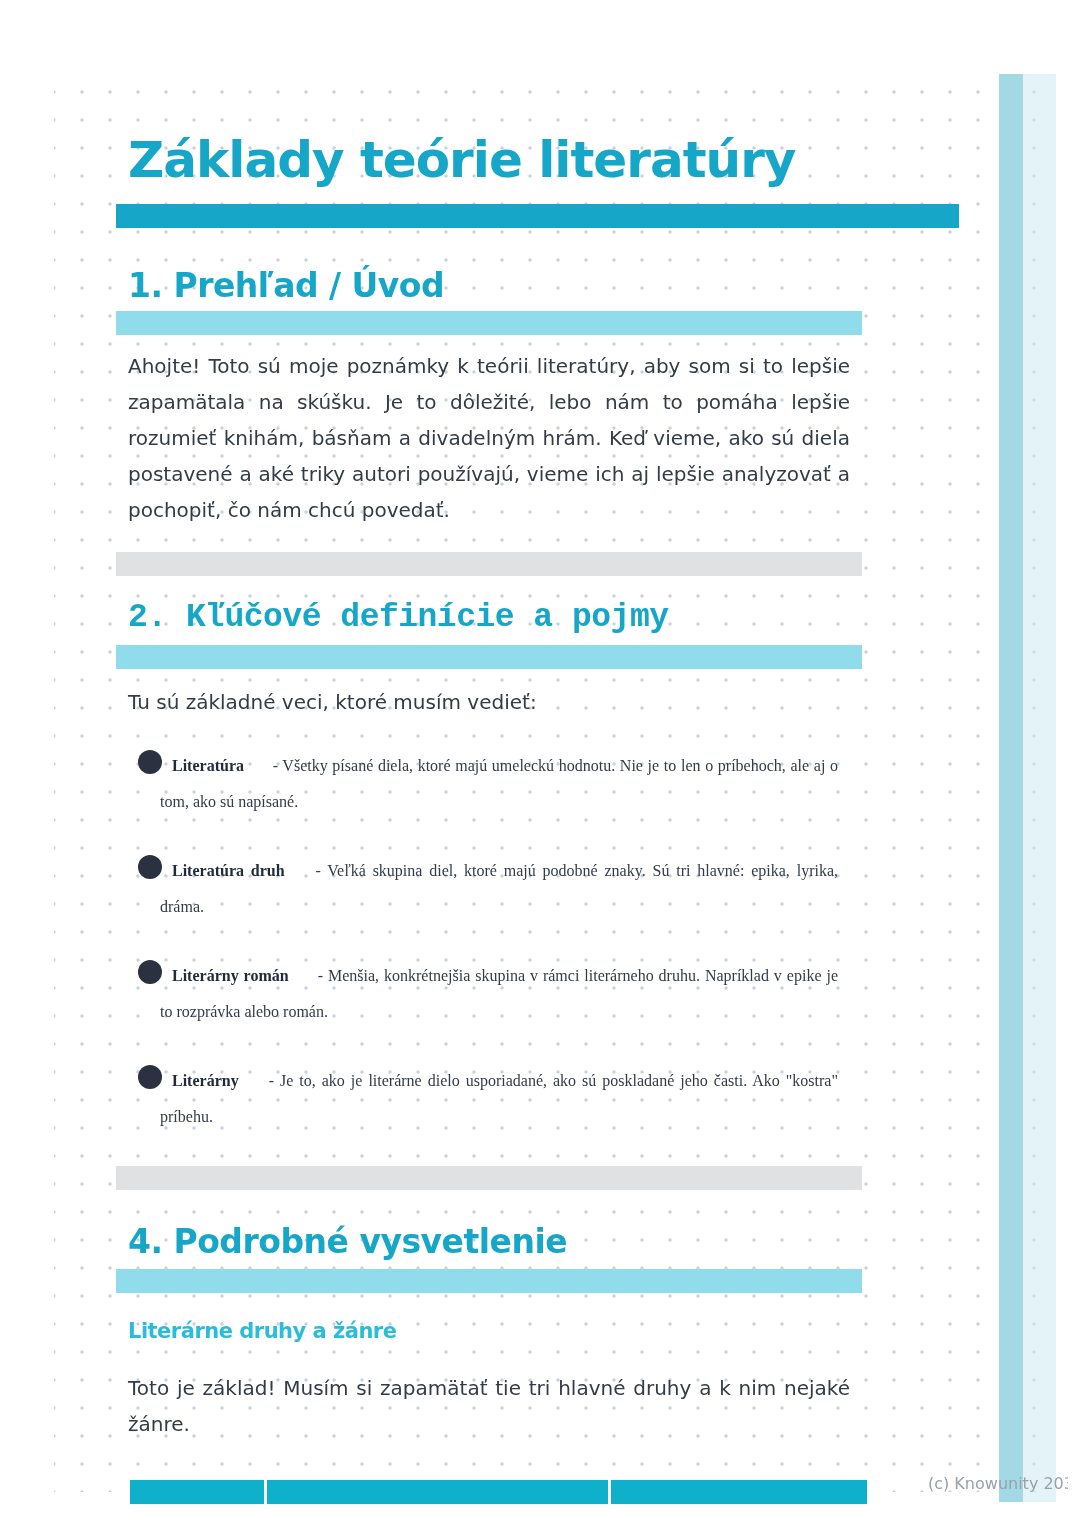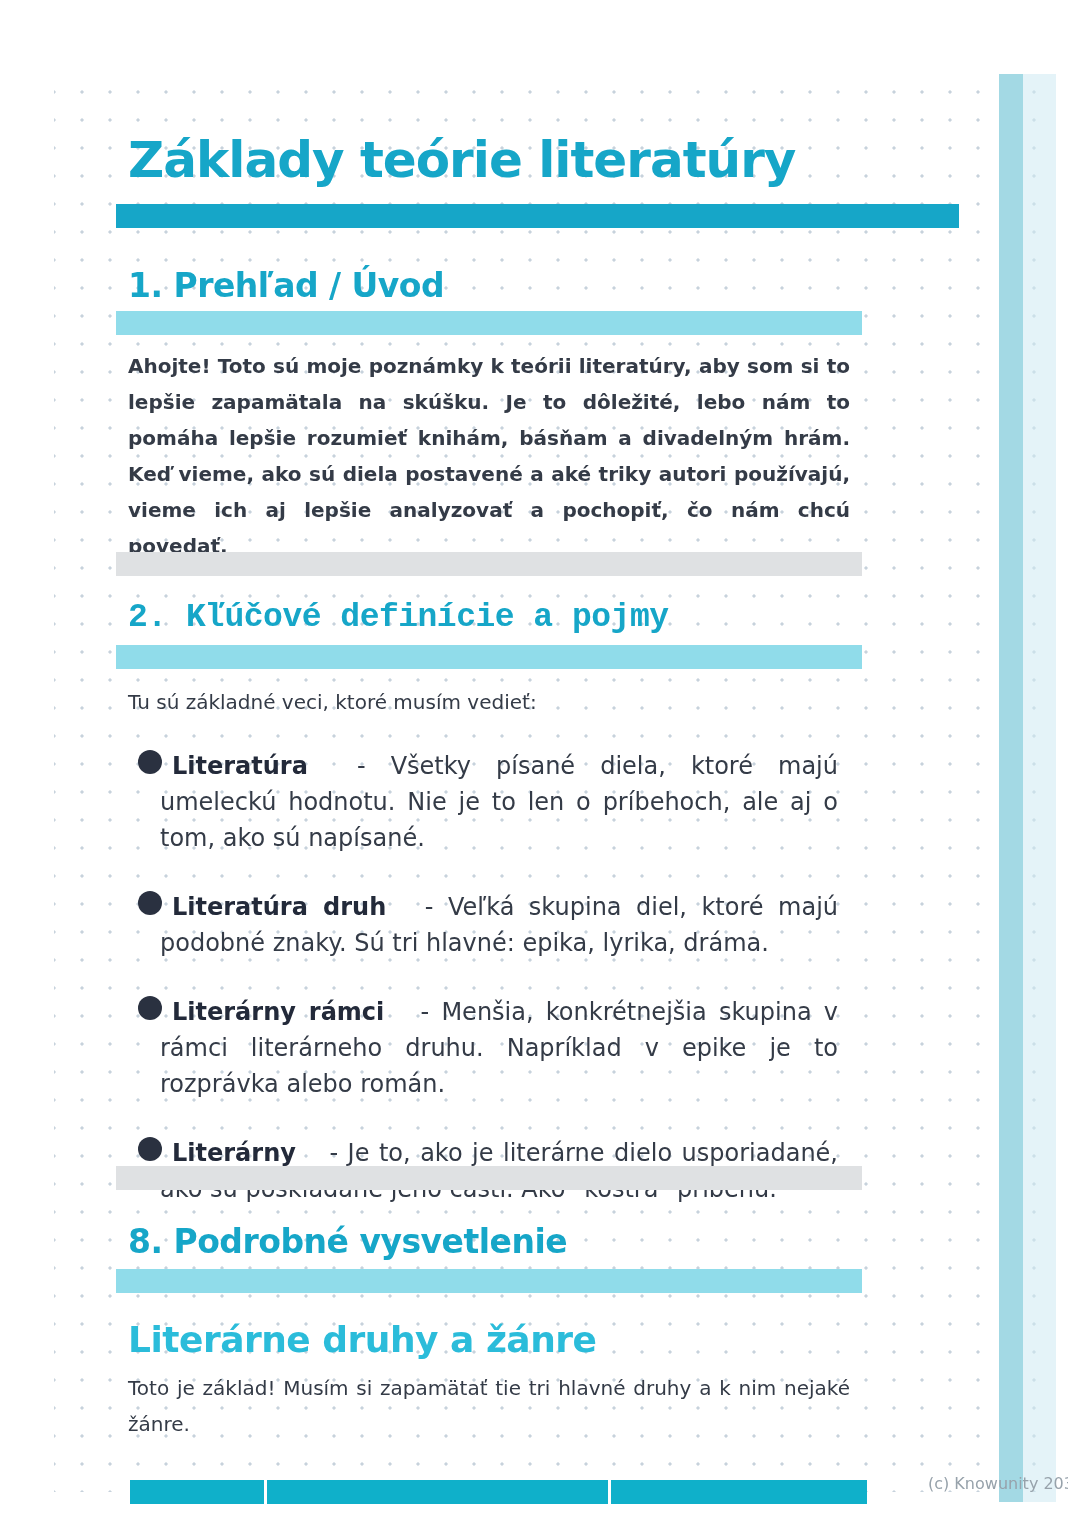--- a/index.html
+++ b/index.html
@@ -94,39 +94,40 @@
     line-height: 36px;
     color: #343b47;
     text-align: justify;
   }
 
   .bullet-list { position: absolute; left: 92px; width: 746px; top: 700px; }
   .bullet {
     position: relative;
     padding-left: 32px;
     margin-bottom: 9px;
-    font-size: 24px;
+    font-size: 16px;
     line-height: 36px;
     color: #343b47;
     text-align: justify;
+    font-family: Liberation Serif, serif;
   }
   .b-dot {
     position: absolute;
     left: 10px;
     top: 14px;
     width: 8px;
     height: 8px;
     border-radius: 50%;
     background: #2a3140;
   }
   .b-term { font-weight: bold; color: #232a3a; }
 
   .h3-sub {
     position: absolute;
-    font-size: 36px;
+    font-size: 21px;
     font-weight: bold;
     letter-spacing: -0.5px;
     color: #2bbcda;
     white-space: nowrap;
   }
 
   .table-bar {
     position: absolute;
     left: 94px;
     top: 1444px;
@@ -155,50 +156,50 @@
 
   <div class="dot-grid"></div>
   <div class="stripe-panel"></div>
   <div class="stripe-line"></div>
 
   <h1 class="page-title content">Základy teórie literatúry</h1>
   <div class="title-rule"></div>
 
   <h2 class="h2" style="left:92px; top:230px;">1. Prehľad / Úvod</h2>
   <div class="h2-underline" style="top:287px;"></div>
-  <p class="body-text content" style="top:312px;font-weight:bold;">Ahojte! Toto sú moje poznámky k teórii literatúry, aby som si to lepšie zapamätala na skúšku. Je to dôležité, lebo nám to pomáha lepšie rozumieť knihám, básňam a divadelným hrám. Keď vieme, ako sú diela postavené a aké triky autori používajú, vieme ich aj lepšie analyzovať a pochopiť, čo nám chcú povedať.</p>
+  <p class="body-text content" style="top:312px;">Ahojte! Toto sú moje poznámky k teórii literatúry, aby som si to lepšie zapamätala na skúšku. Je to dôležité, lebo nám to pomáha lepšie rozumieť knihám, básňam a divadelným hrám. Keď vieme, ako sú diela postavené a aké triky autori používajú, vieme ich aj lepšie analyzovať a pochopiť, čo nám chcú povedať.</p>
 
   <div class="soft-divider" style="top:528px;"></div>
 
   <h2 class="h2" style="left:92px; top:563px;font-family:Liberation Mono, monospace;">2. Kľúčové definície a pojmy</h2>
   <div class="h2-underline" style="top:621px;"></div>
   <p class="body-text content" style="top:648px;">Tu sú základné veci, ktoré musím vedieť:</p>
 
   <div class="bullet-list">
     <div class="bullet">
       <span class="b-dot"></span>
       <span class="b-term">Literatúra</span>&nbsp;<span>- Všetky písané diela, ktoré majú umeleckú hodnotu. Nie je to len o príbehoch, ale aj o tom, ako sú napísané.</span>
     </div>
     <div class="bullet">
       <span class="b-dot"></span>
       <span class="b-term">Literatúra druh</span>&nbsp;<span>- Veľká skupina diel, ktoré majú podobné znaky. Sú tri hlavné: epika, lyrika, dráma.</span>
     </div>
     <div class="bullet">
       <span class="b-dot"></span>
-      <span class="b-term">Literárny rámci</span>&nbsp;<span>- Menšia, konkrétnejšia skupina v rámci literárneho druhu. Napríklad v epike je to rozprávka alebo román.</span>
+      <span class="b-term">Literárny román</span>&nbsp;<span>- Menšia, konkrétnejšia skupina v rámci literárneho druhu. Napríklad v epike je to rozprávka alebo román.</span>
     </div>
     <div class="bullet">
       <span class="b-dot"></span>
       <span class="b-term">Literárny</span>&nbsp;<span>- Je to, ako je literárne dielo usporiadané, ako sú poskladané jeho časti. Ako "kostra" príbehu.</span>
     </div>
   </div>
 
   <div class="soft-divider" style="top:1142px;"></div>
 
-  <h2 class="h2" style="left:92px; top:1186px;">8. Podrobné vysvetlenie</h2>
+  <h2 class="h2" style="left:92px; top:1186px;">4. Podrobné vysvetlenie</h2>
   <div class="h2-underline" style="top:1245px;"></div>
   <h3 class="h3-sub" style="left:92px; top:1283px;">Literárne druhy a žánre</h3>
   <p class="body-text content" style="top:1334px;">Toto je základ! Musím si zapamätať tie tri hlavné druhy a k nim nejaké žánre.</p>
 
   <div class="table-bar">
     <div class="cell cell-1"></div>
     <div class="cell cell-2"></div>
     <div class="cell cell-3"></div>
   </div>
 

